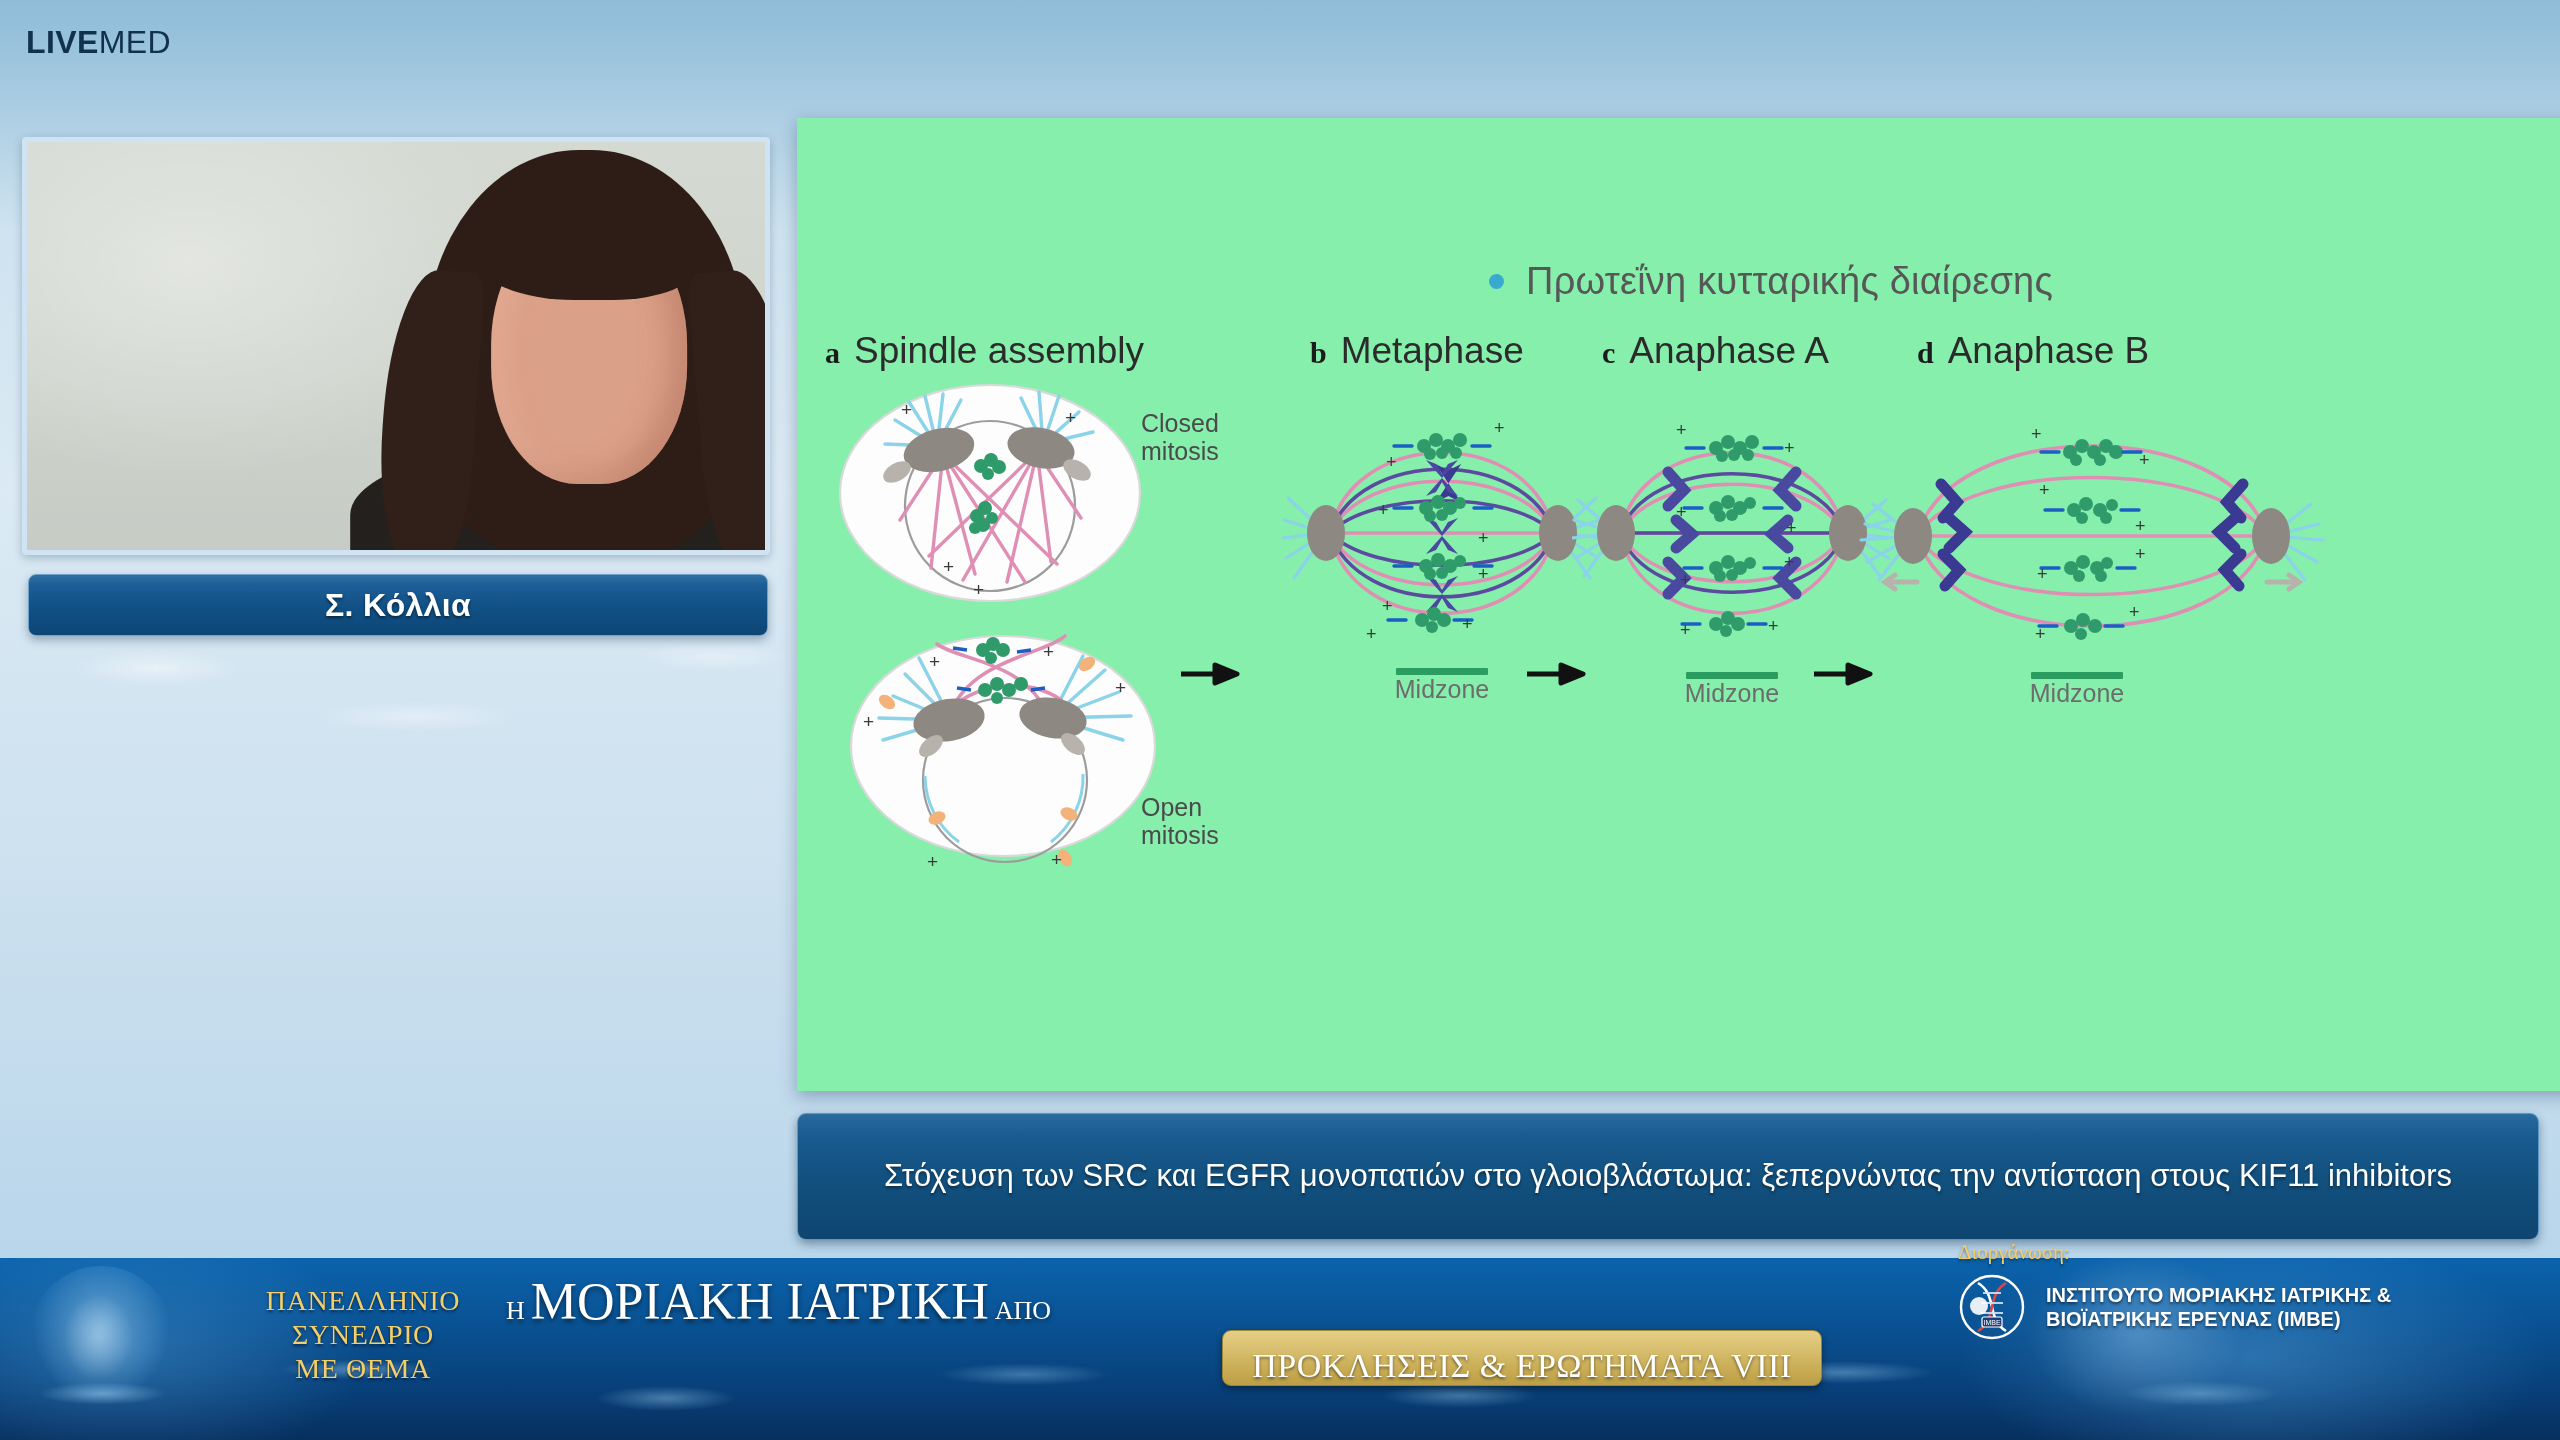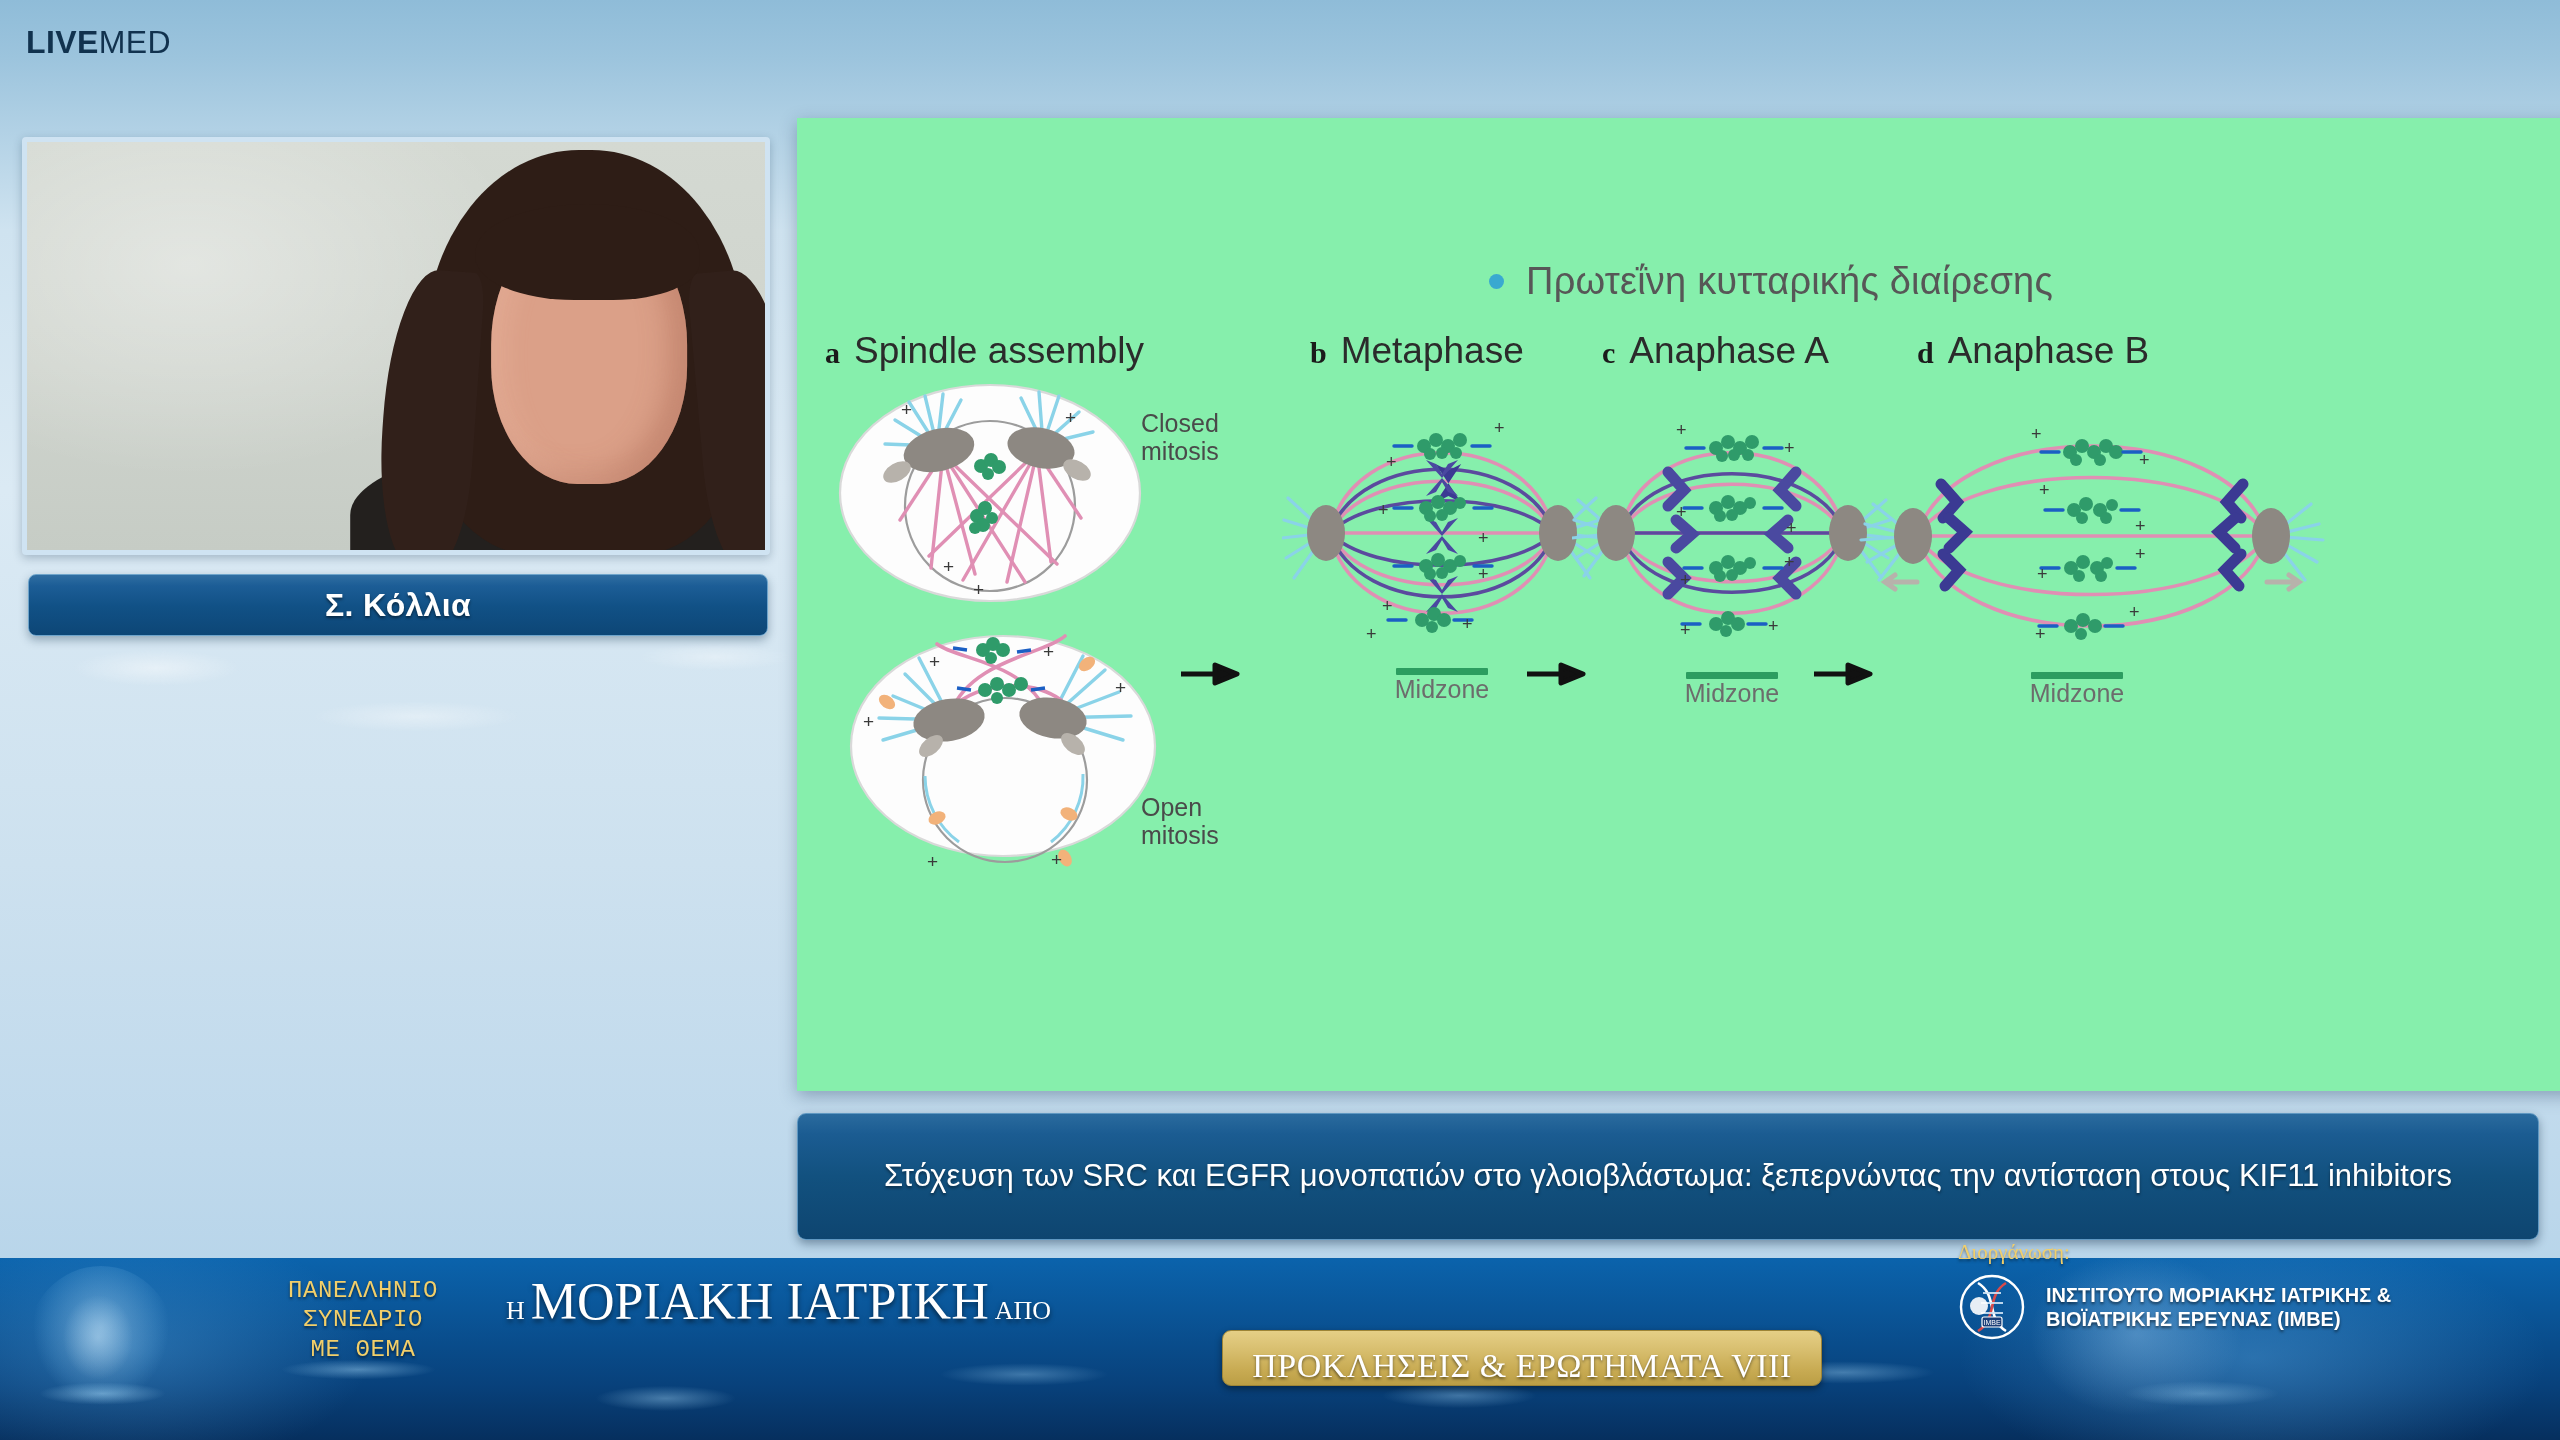--- a/index.html
+++ b/index.html
@@ -199,23 +199,23 @@
     content:""; position:absolute; left: 24px; top: 26px; width: 100px; height: 108px;
     background: radial-gradient(ellipse 50% 56% at 48% 42%, rgba(215,240,255,.40), transparent 70%);
     border-radius: 50%;
   }
   .bust-figure-right {
     position: absolute; right: 270px; top: 0; width: 320px; height: 182px;
     background: radial-gradient(ellipse 46% 62% at 52% 42%, rgba(170,215,250,.34), transparent 72%);
   }
 
   .b-left {
-    position: absolute; left: 248px; top: 18px; width: 230px;
-    text-align: center; font-family: Liberation Mono, monospace;
-    color: #f2cf6a; font-size: 24px; line-height: 1.22; letter-spacing: .6px;
+    position: absolute; left: 248px; top: 26px; width: 230px;
+    text-align: center; font-family: Liberation Serif, serif;
+    color: #f2cf6a; font-size: 28px; line-height: 1.22; letter-spacing: .6px;
     text-shadow: 0 2px 3px rgba(0,0,0,.55);
   }
   .b-main {
     position: absolute; left: 500px; top: 14px; width: 700px;
     font-family: "Liberation Serif", serif; color: #ffffff;
     text-shadow: 0 3px 5px rgba(0,0,0,.55);
   }
   .b-line { display: flex; align-items: baseline; white-space: nowrap; }
   .b-line.l1 { font-size: 52px; }
   .b-line.l2 { font-size: 52px; margin-top: 6px; }

